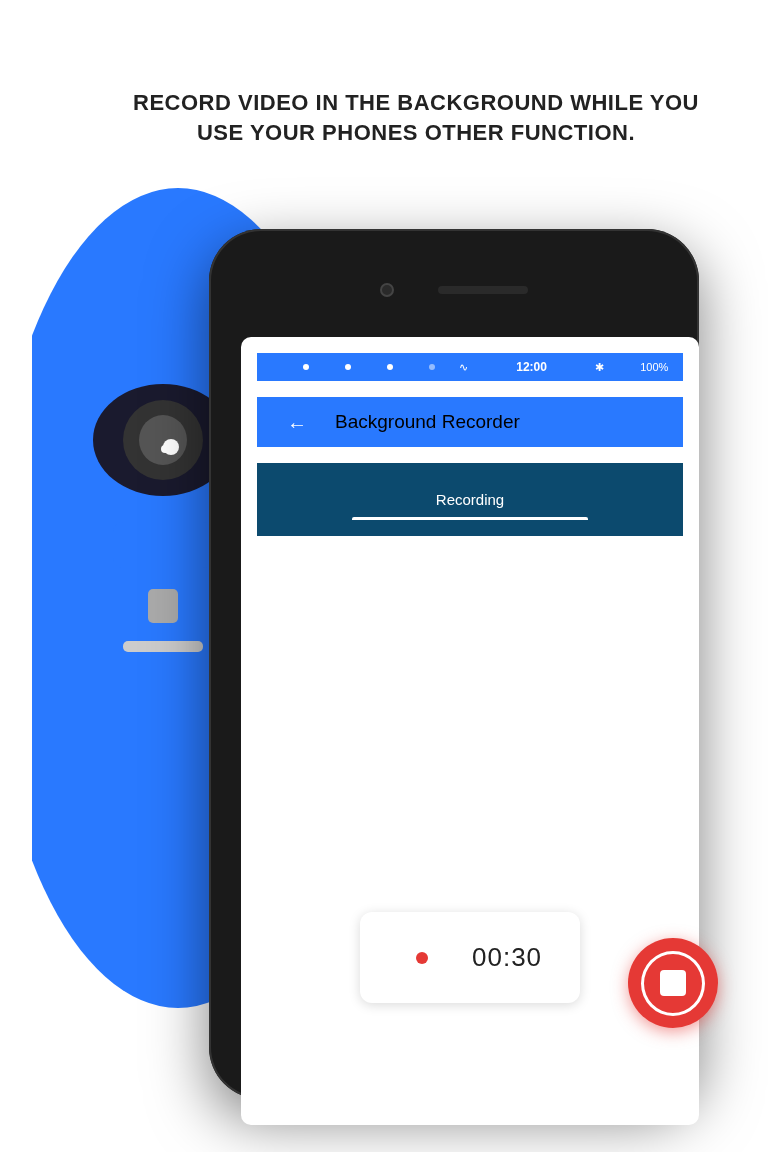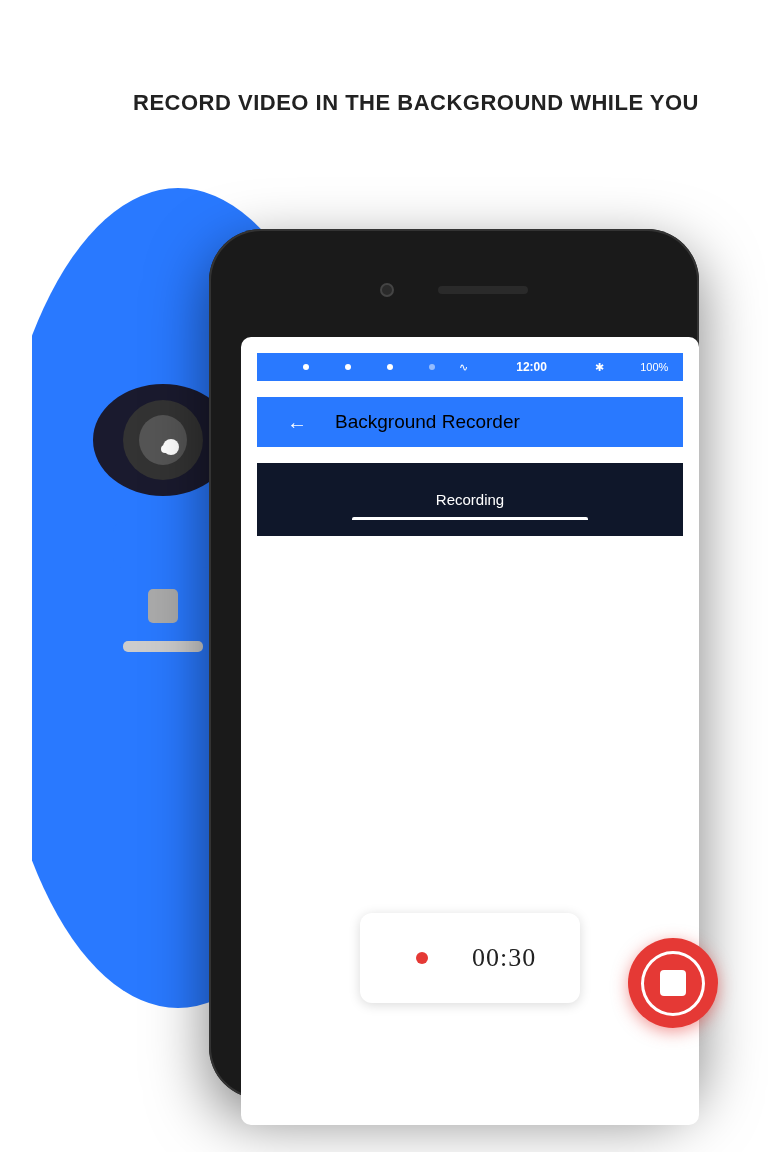--- a/index.html
+++ b/index.html
@@ -268,21 +268,21 @@
     }
 
     .app-title {
       color: #000000;
       font-size: 19px;
       font-weight: 500;
     }
 
     
     .tabs {
-      background: #0f172a;
+      background: #0c4a6e;
       display: flex;
       border-bottom: none;
     }
 
     .tab {
       flex: 1;
       text-align: center;
       padding: 12px 0;
       color: rgba(255,255,255,0.85);
       font-size: 15px;
@@ -321,21 +321,20 @@
       transform: translateX(-50%);
       background: white;
       border-radius: 12px;
       padding: 14px 40px;
       display: flex;
       align-items: center;
       gap: 12px;
       box-shadow: 0 2px 12px rgba(0,0,0,0.15);
       width: 220px;
       z-index: 10;
-      font-family: Liberation Serif, serif;
     }
 
     .rec-dot {
       width: 12px;
       height: 12px;
       background: #e53935;
       border-radius: 50%;
       flex-shrink: 0;
     }
 
@@ -378,20 +377,21 @@
       height: 26px;
       background: white;
       border-radius: 4px;
     }
   </style>
 </head>
 <body>
 
 <div class="header-text">
   <span>RECORD VIDEO IN THE BACKGROUND WHILE YOU</span><br>
+  <span>USE YOUR PHONES OTHER FUNCTION.</span>
 </div>
 
 <div class="blue-bg-circle"></div>
 
 <div class="robot-icon">
   <div class="robot-head">
     <div class="robot-eye">
       <div class="robot-eye-inner">
         <div class="robot-eye-highlight"></div>
         <div class="robot-eye-highlight2"></div>

